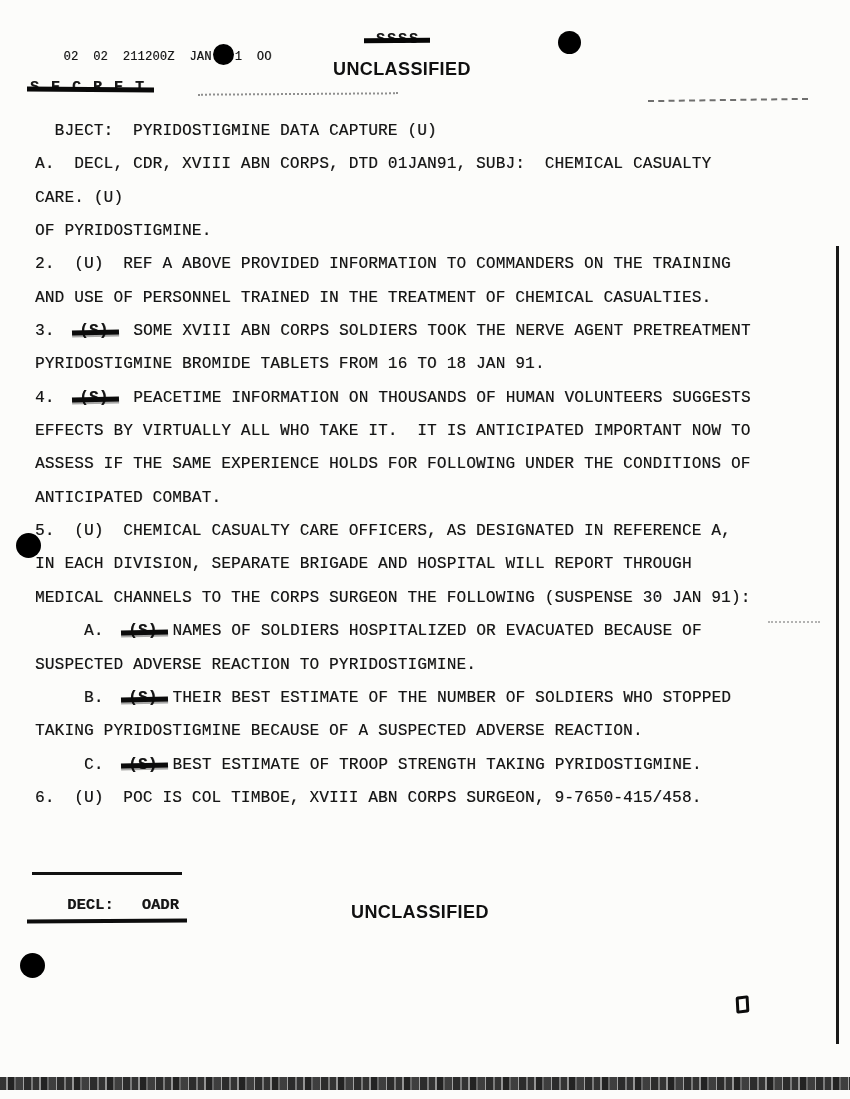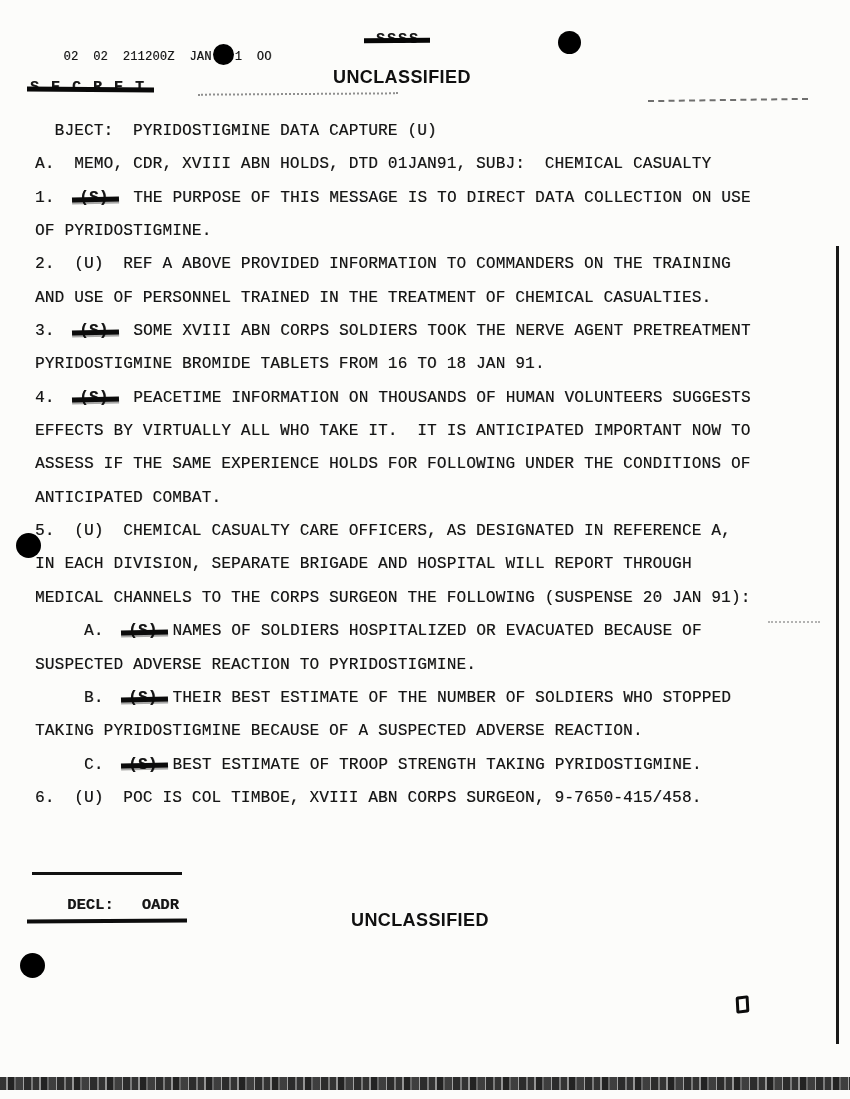--- a/index.html
+++ b/index.html
@@ -32,21 +32,21 @@
   }
   .ssss::after {
     content: ""; position: absolute; left: -12px; right: -10px;
     top: 42%; height: 5px; background: #060606; transform: rotate(-0.4deg);
   }
 
   
   .banner {
     position: absolute;
     font-family: "Liberation Sans", sans-serif;
-    font-weight: bold; font-size: 18px; letter-spacing: 0.4px; color: #101010; margin-top: 8px;
+    font-weight: bold; font-size: 18px; letter-spacing: 0.4px; color: #101010;
   }
   .banner-top { left: 333px; top: 59px; }
   .banner-bottom { left: 351px; top: 902px; }
 
   .secret-marking {
     position: absolute; left: 30px; top: 79px;
     font-size: 15px; letter-spacing: 1.5px; font-weight: bold;
   }
   .secret-marking::after {
     content: ""; position: absolute; left: -3px; right: -8px;
@@ -125,34 +125,34 @@
   <div class="punch punch-top-right"></div>
 
   <div class="banner banner-top">UNCLASSIFIED</div>
   <div class="secret-marking tw">S E C R E T</div>
 
   <div class="artifact artifact-dots-1"></div>
   <div class="artifact artifact-dash-right"></div>
 
   <div class="doc-body tw">
       <div class="doc-line"><span>  BJECT:  PYRIDOSTIGMINE DATA CAPTURE (U)</span></div>
-      <div class="doc-line"><span>A.  MEMO, CDR, XVIII ABN HOLDS, DTD 01JAN91, SUBJ:  CHEMICAL CASUALTY</span></div>
-      <div class="doc-line"><span>1.  </span><span class="struck">(S)</span><span>  THE PURPOSE OF THIS MESSAGE IS TO DIRECT DATA COLLECTION ON USE</span></div>
+      <div class="doc-line"><span>A.  DECL, CDR, XVIII ABN CORPS, DTD 01JAN91, SUBJ:  CHEMICAL CASUALTY</span></div>
+      <div class="doc-line"><span>CARE. (U)</span></div>
       <div class="doc-line"><span>OF PYRIDOSTIGMINE.</span></div>
       <div class="doc-line"><span>2.  (U)  REF A ABOVE PROVIDED INFORMATION TO COMMANDERS ON THE TRAINING</span></div>
       <div class="doc-line"><span>AND USE OF PERSONNEL TRAINED IN THE TREATMENT OF CHEMICAL CASUALTIES.</span></div>
       <div class="doc-line"><span>3.  </span><span class="struck">(S)</span><span>  SOME XVIII ABN CORPS SOLDIERS TOOK THE NERVE AGENT PRETREATMENT</span></div>
       <div class="doc-line"><span>PYRIDOSTIGMINE BROMIDE TABLETS FROM 16 TO 18 JAN 91.</span></div>
       <div class="doc-line"><span>4.  </span><span class="struck">(S)</span><span>  PEACETIME INFORMATION ON THOUSANDS OF HUMAN VOLUNTEERS SUGGESTS</span></div>
       <div class="doc-line"><span>EFFECTS BY VIRTUALLY ALL WHO TAKE IT.  IT IS ANTICIPATED IMPORTANT NOW TO</span></div>
       <div class="doc-line"><span>ASSESS IF THE SAME EXPERIENCE HOLDS FOR FOLLOWING UNDER THE CONDITIONS OF</span></div>
       <div class="doc-line"><span>ANTICIPATED COMBAT.</span></div>
       <div class="doc-line"><span>5.  (U)  CHEMICAL CASUALTY CARE OFFICERS, AS DESIGNATED IN REFERENCE A,</span></div>
       <div class="doc-line"><span>IN EACH DIVISION, SEPARATE BRIGADE AND HOSPITAL WILL REPORT THROUGH</span></div>
-      <div class="doc-line"><span>MEDICAL CHANNELS TO THE CORPS SURGEON THE FOLLOWING (SUSPENSE 20 JAN 91):</span></div>
+      <div class="doc-line"><span>MEDICAL CHANNELS TO THE CORPS SURGEON THE FOLLOWING (SUSPENSE 30 JAN 91):</span></div>
       <div class="doc-line"><span>     A.  </span><span class="struck">(S)</span><span> NAMES OF SOLDIERS HOSPITALIZED OR EVACUATED BECAUSE OF</span></div>
       <div class="doc-line"><span>SUSPECTED ADVERSE REACTION TO PYRIDOSTIGMINE.</span></div>
       <div class="doc-line"><span>     B.  </span><span class="struck">(S)</span><span> THEIR BEST ESTIMATE OF THE NUMBER OF SOLDIERS WHO STOPPED</span></div>
       <div class="doc-line"><span>TAKING PYRIDOSTIGMINE BECAUSE OF A SUSPECTED ADVERSE REACTION.</span></div>
       <div class="doc-line"><span>     C.  </span><span class="struck">(S)</span><span> BEST ESTIMATE OF TROOP STRENGTH TAKING PYRIDOSTIGMINE.</span></div>
       <div class="doc-line"><span>6.  (U)  POC IS COL TIMBOE, XVIII ABN CORPS SURGEON, 9-7650-415/458.</span></div>
     </div>
 
   <div class="decl tw">
     <span>DECL:</span><span class="decl-gap"></span><span>OADR</span>

